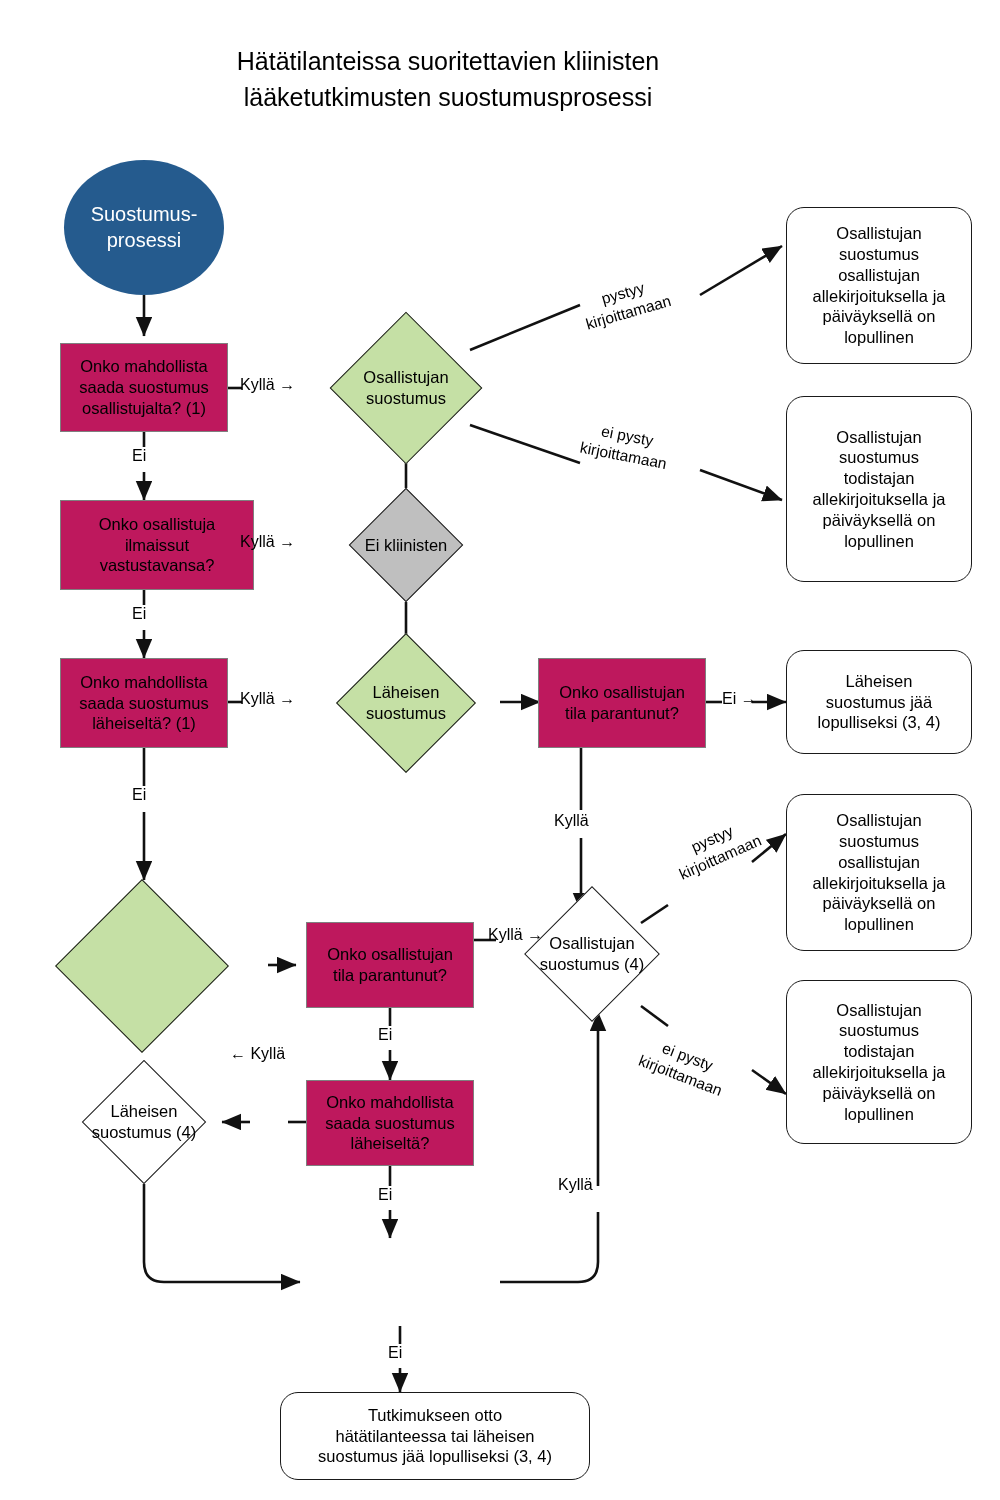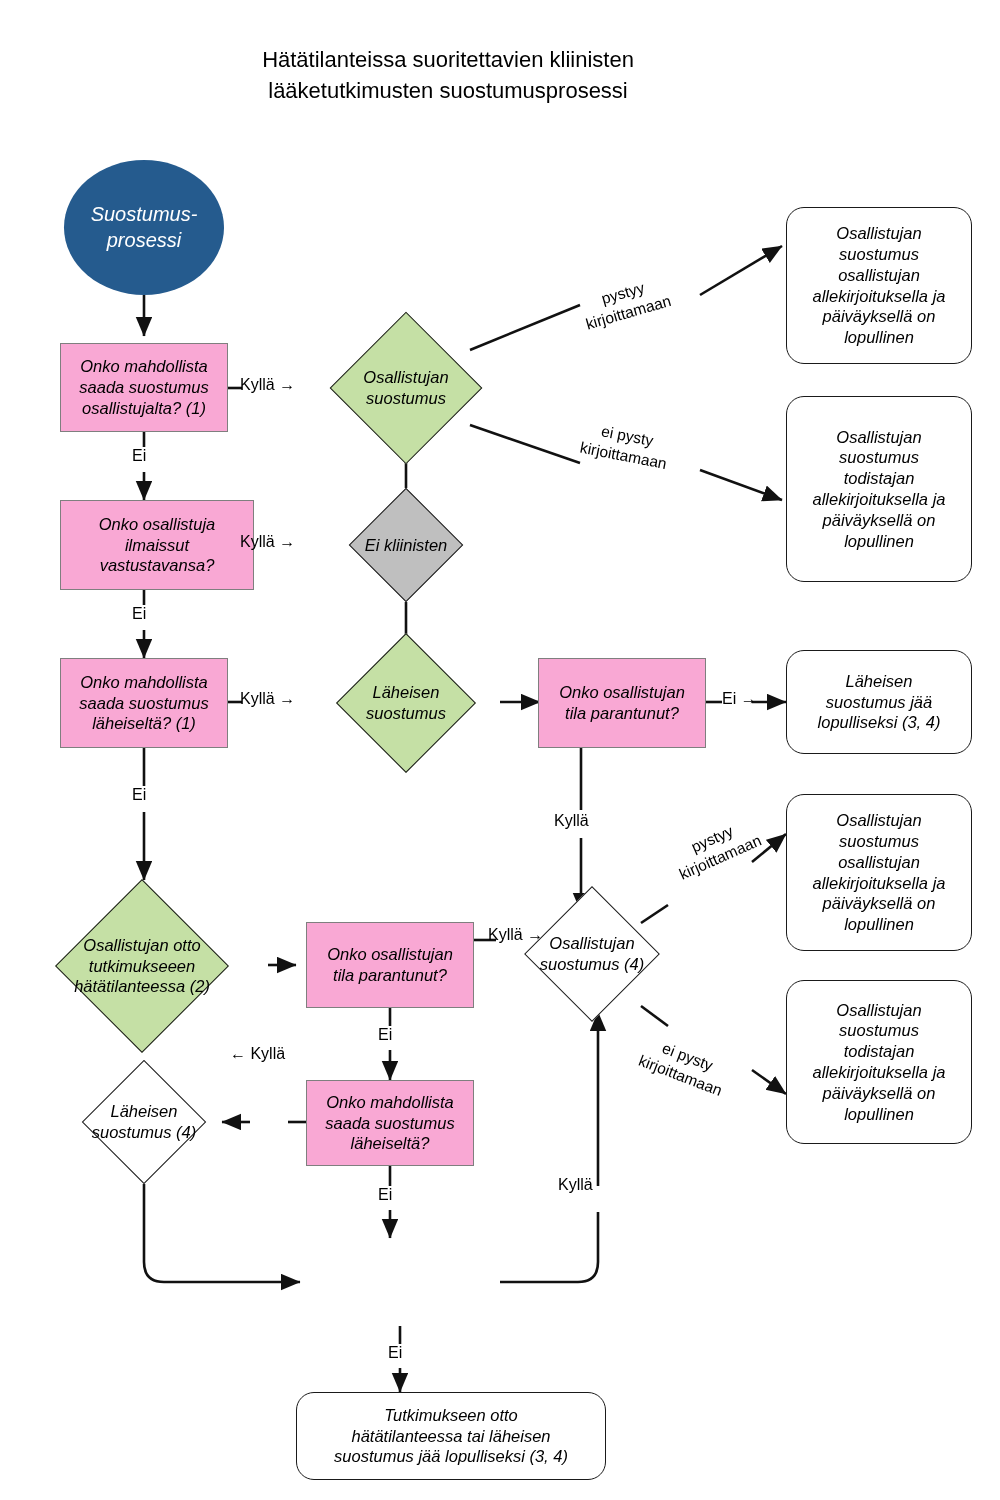--- a/index.html
+++ b/index.html
@@ -29,32 +29,31 @@
     text-align: center;
     color: #000000;
     line-height: 1.26;
     z-index: 2;
   }
   .node .txt {
     display: block;
     width: 100%;
     padding: 0 4px;
     white-space: pre-line;
-    font-style: italic;
   }
 
   
   .start-circle {
     border-radius: 50%;
     background: #255b8e;
     color: #ffffff;
     font-size: 20px;
   }
   .proc-box {
-    background: #f9a8d4;
+    background: #be185d;
     border: 1px solid #7f7f7f;
     font-size: 16.5px;
   }
   .term-box {
     background: #ffffff;
     border: 1.6px solid #1a1a1a;
     border-radius: 18px;
     font-size: 16.5px;
   }
 
@@ -89,21 +88,21 @@
     text-align: center;
     line-height: 1.28;
     white-space: pre-line;
   }
 
   #title {
     position: absolute;
     left: 0; top: 44px;
     width: 896px;
     text-align: center;
-    font-size: 22px;
+    font-size: 25px;
     line-height: 1.42;
     color: #000000;
     white-space: pre-line;
     z-index: 2;
   }
 </style>
 </head>
 <body>
 
 <div id="page">
@@ -245,23 +244,20 @@
   </div>
 
   <div class="node term-box" style="left:786px; top:650px; width:186px; height:104px;">
     <span class="txt">Läheisen
 suostumus jää
 lopulliseksi (3, 4)</span>
   </div>
 
   <div class="node diamond d-green" style="left:16px; top:880px; width:252px; height:172px;">
     <span class="dshape" style="width:123px; height:123px;"></span>
-    <span class="txt">Osallistujan otto
-tutkimukseeen
-hätätilanteessa (2)</span>
   </div>
 
   <div class="node proc-box" style="left:306px; top:922px; width:168px; height:86px;">
     <span class="txt">Onko osallistujan
 tila parantunut?</span>
   </div>
 
   <div class="node diamond d-white" style="left:496px; top:886px; width:192px; height:136px;">
     <span class="dshape" style="width:96px; height:96px;"></span>
     <span class="txt">Osallistujan
@@ -292,21 +288,21 @@
 läheiseltä?</span>
   </div>
 
   <div class="node diamond d-white" style="left:44px; top:1060px; width:200px; height:124px;">
     <span class="dshape" style="width:88px; height:88px;"></span>
     <span class="txt">Läheisen
 suostumus (4)</span>
   </div>
 
 
-  <div class="node term-box" style="left:296px; top:1392px; width:310px; height:88px;">
+  <div class="node term-box" style="left:280px; top:1392px; width:310px; height:88px;">
     <span class="txt">Tutkimukseen otto
 hätätilanteessa tai läheisen
 suostumus jää lopulliseksi (3, 4)</span>
   </div>
 
   <div class="elabel" style="left:240px; top:376px;">Kyllä →</div>
 
   <div class="elabel" style="left:132px; top:447px;">Ei</div>
 
   <div class="elabel rot" style="left:578px; top:296px; transform:rotate(-16deg); transform-origin:left top;">pystyy

